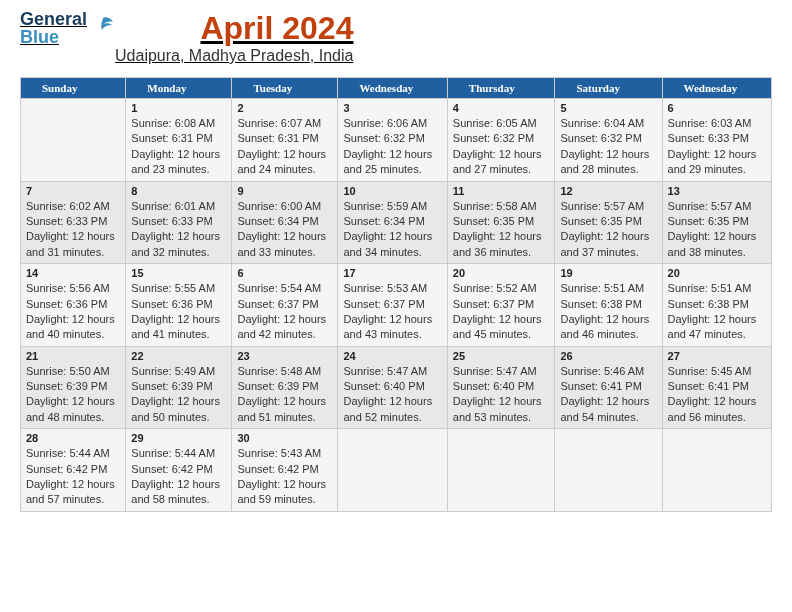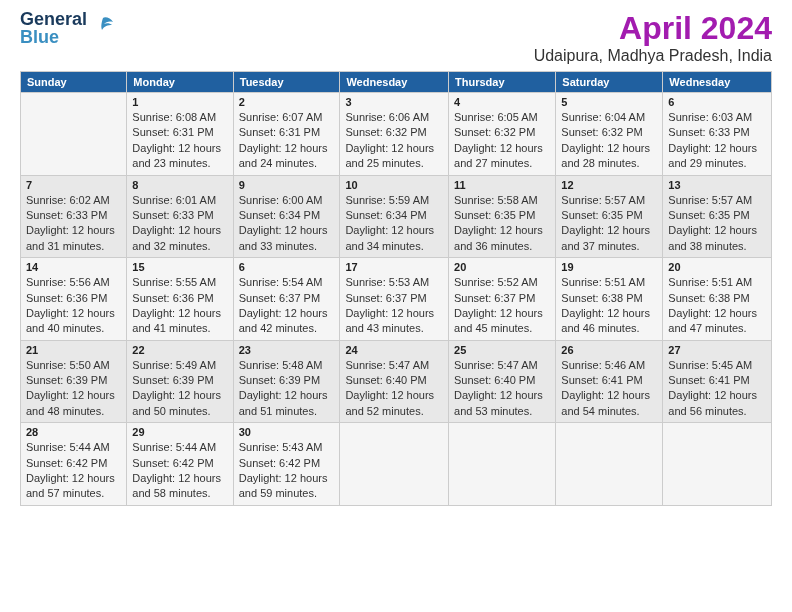--- a/index.html
+++ b/index.html
@@ -9,53 +9,55 @@
       font-family: Arial, sans-serif;
       background: #fff;
       overflow: hidden;
     }
     .container {
       width: 792px;
       padding: 10px 20px;
     }
     .header-area {
       display: flex;
-      justify-content: space-between;
+      justify-content: flex-start;
       align-items: flex-start;
-      margin-bottom: 6px;
+      margin-bottom: 12px;
+      text-decoration: underline;
     }
     .logo {
       display: flex;
       flex-direction: column;
       align-items: flex-start;
     }
     .title-area {
       text-align: right;
     }
     .main-title {
       font-size: 32px;
       font-weight: bold;
-      color: #a21caf;
+      color: #c2410c;
     }
     .subtitle {
       font-size: 16px;
       color: #333;
     }
     .calendar-table {
       width: 100%;
       border-collapse: collapse;
       font-size: 10px;
     }
     .calendar-table thead tr th {
       background-color: #2060a0;
       color: #fff;
       text-align: left;
-      padding: 4px 6px;
+      padding: 4px 21px;
       font-size: 11px;
       border: 1px solid #ccc;
+      font-family: Liberation Serif, serif;
     }
     .calendar-table tbody tr td {
       border: 1px solid #ccc;
       vertical-align: top;
       padding: 3px 5px;
       min-height: 70px;
       height: 70px;
       width: 113px;
     }
     .calendar-table tbody tr:nth-child(odd) td {

